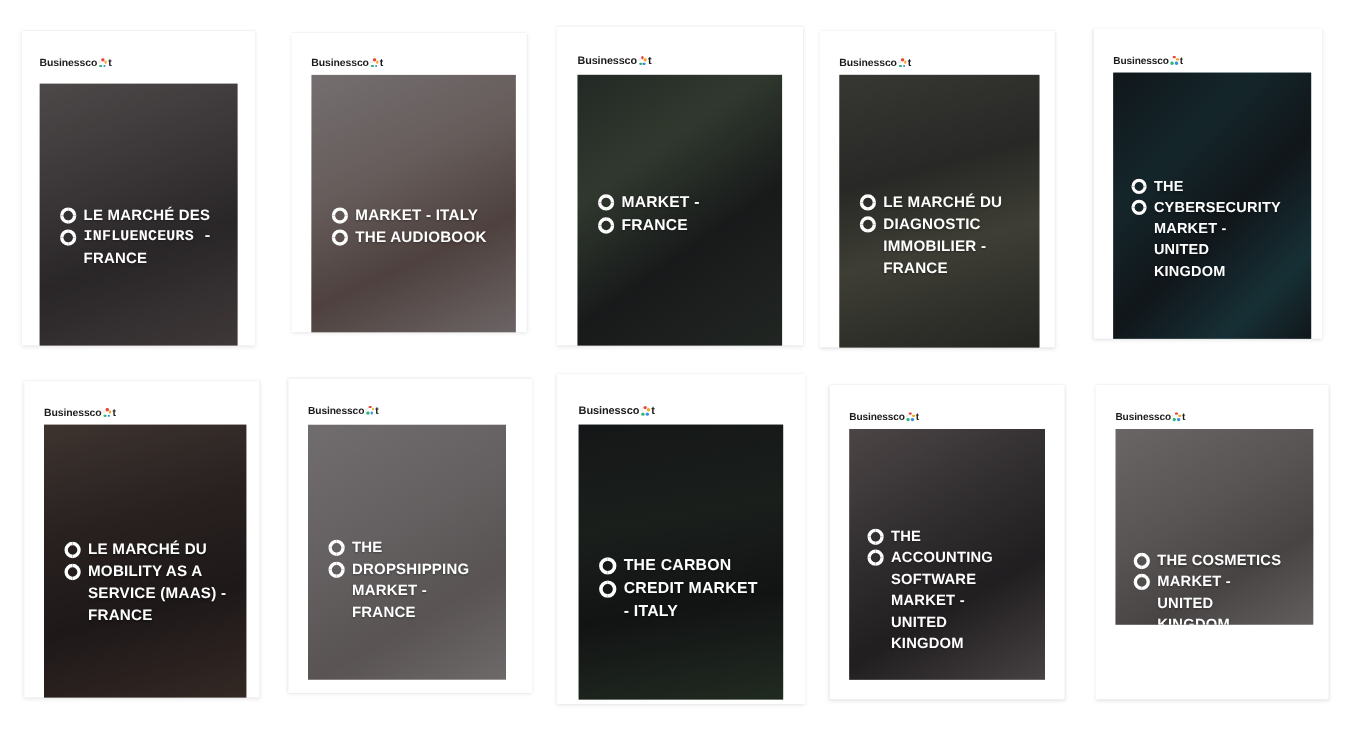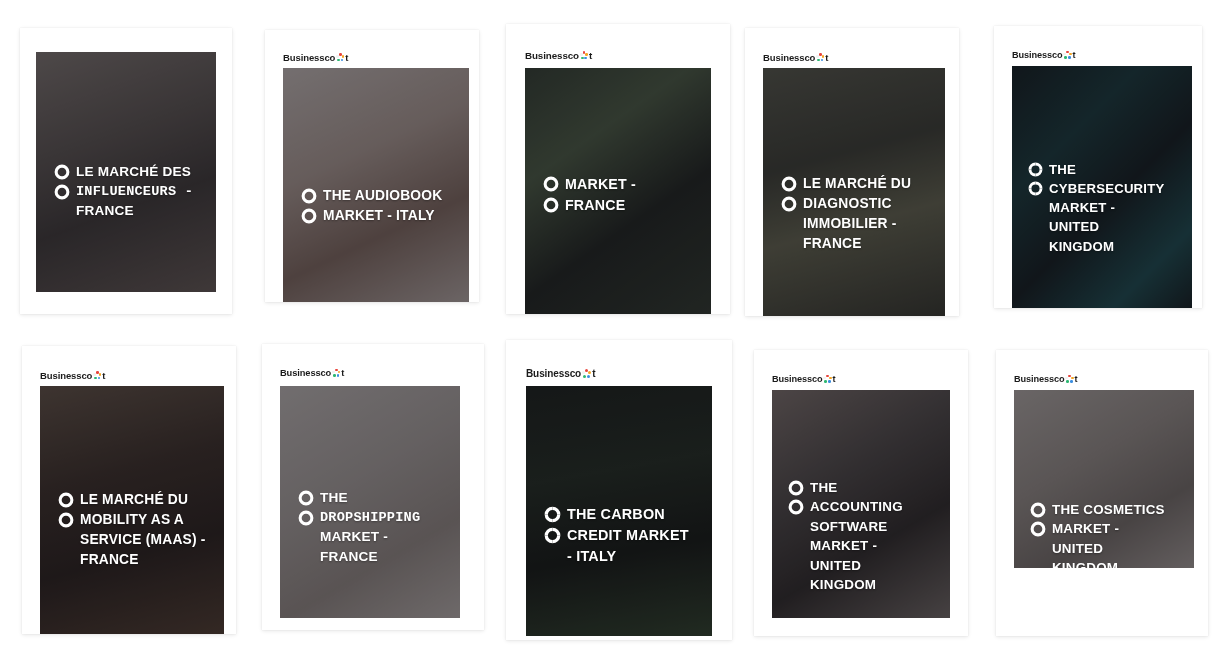--- a/index.html
+++ b/index.html
@@ -84,21 +84,21 @@
         <span>Businessco</span>
         <span class="ring" style="width:9px;height:9px;margin:0 0.5px;">
           <i style="left:3.15px;top:0.18px;width:2.70px;height:2.70px;background:#e8453c"></i>
           <i style="left:5.97px;top:2.23px;width:2.70px;height:2.70px;background:#f5a623"></i>
           <i style="left:4.90px;top:5.55px;width:2.70px;height:2.70px;background:#3b8ee0"></i>
           <i style="left:1.40px;top:5.55px;width:2.70px;height:2.70px;background:#2eb872"></i>
           <i style="left:0.33px;top:2.23px;width:2.70px;height:2.70px;background:#f2f2f2"></i>
         </span>
         <span>t</span>
       </div>
-      <div class="thumb" style="left: 16px; top: 24px; width: 180px; height: 240px; background-image: linear-gradient(160deg, rgb(141, 134, 128) 0%, rgb(95, 90, 86) 38%, rgb(62, 59, 57) 62%, rgb(108, 98, 92) 100%);">
+      <div class="thumb" style="left: 16px; top: 48px; width: 180px; height: 240px; background-image: linear-gradient(160deg, rgb(141, 134, 128) 0%, rgb(95, 90, 86) 38%, rgb(62, 59, 57) 62%, rgb(108, 98, 92) 100%);">
         <div class="scrim"></div>
         <div class="title" title="LE MARCHÉ DES INFLUENCEURS - FRANCE" style="left: 18px; top: 110px; font-size: 13.6px; width: 160px;">
           <span class="bullets" style="top:1.9px;">
             <span class="reticle">
               <svg width="16" height="16" viewBox="0 0 24 24" aria-hidden="true">
                 <g fill="none" stroke="#ffffff" stroke-width="4.6" stroke-linecap="butt">
                   <path d="M12 3.2 A8.8 8.8 0 0 1 20.8 12"></path>
                   <path d="M20.8 12 A8.8 8.8 0 0 1 12 20.8"></path>
                   <path d="M12 20.8 A8.8 8.8 0 0 1 3.2 12"></path>
                   <path d="M3.2 12 A8.8 8.8 0 0 1 12 3.2"></path>
@@ -155,22 +155,22 @@
                 <g fill="none" stroke="#ffffff" stroke-width="4.6" stroke-linecap="butt">
                   <path d="M12 3.2 A8.8 8.8 0 0 1 20.8 12"></path>
                   <path d="M20.8 12 A8.8 8.8 0 0 1 12 20.8"></path>
                   <path d="M12 20.8 A8.8 8.8 0 0 1 3.2 12"></path>
                   <path d="M3.2 12 A8.8 8.8 0 0 1 12 3.2"></path>
                 </g>
               </svg>
             </span>
           </span>
           <span class="lines">
+            <span class="ln" style="padding-left:22px;">MARKET - ITALY</span>
             <span class="ln" style="padding-left:22px;">THE AUDIOBOOK</span>
-            <span class="ln" style="padding-left:22px;">MARKET - ITALY</span>
           </span>
         </div>
       </div>
     </div>
     <div class="card" style="left: 506px; top: 24px; width: 224px; height: 290px;">
       <div class="logo" style="left: 19px; top: 26px; font-size: 9.8px;">
         <span>Businessco</span>
         <span class="ring" style="width:9px;height:9px;margin:0 0.5px;">
           <i style="left:3.15px;top:0.18px;width:2.70px;height:2.70px;background:#e8453c"></i>
           <i style="left:5.97px;top:2.23px;width:2.70px;height:2.70px;background:#f5a623"></i>
@@ -383,21 +383,21 @@
                   <path d="M12 3.2 A8.8 8.8 0 0 1 20.8 12"></path>
                   <path d="M20.8 12 A8.8 8.8 0 0 1 12 20.8"></path>
                   <path d="M12 20.8 A8.8 8.8 0 0 1 3.2 12"></path>
                   <path d="M3.2 12 A8.8 8.8 0 0 1 12 3.2"></path>
                 </g>
               </svg>
             </span>
           </span>
           <span class="lines">
             <span class="ln" style="padding-left:22px;">THE</span>
-            <span class="ln" style="padding-left:22px;font-family:Liberation Mono, monospace;">DROPSHIPPING</span>
+            <span class="ln" style="padding-left:22px;">DROPSHIPPING</span>
             <span class="ln" style="padding-left:22px;">MARKET -</span>
             <span class="ln" style="padding-left:22px;">FRANCE</span>
           </span>
         </div>
       </div>
     </div>
     <div class="card" style="left: 506px; top: 340px; width: 226px; height: 300px;">
       <div class="logo" style="left: 20px; top: 28px; font-size: 10px;">
         <span>Businessco</span>
         <span class="ring" style="width:10px;height:10px;margin:0 0.5px;">

